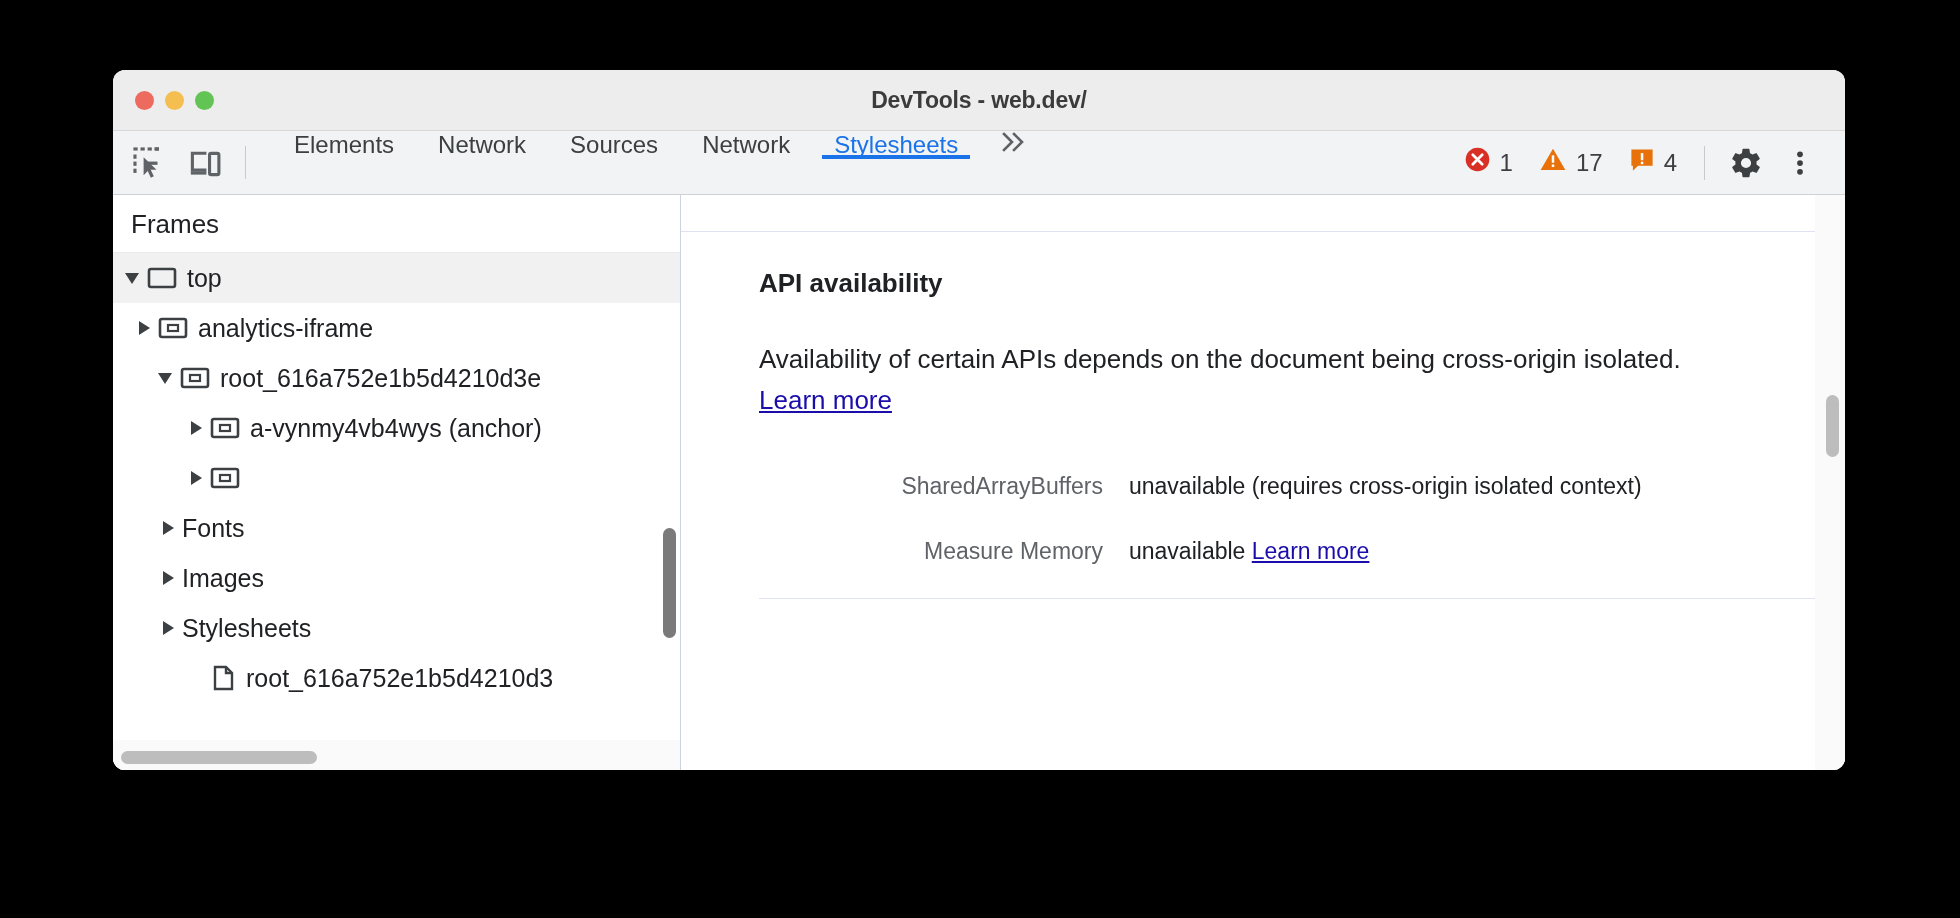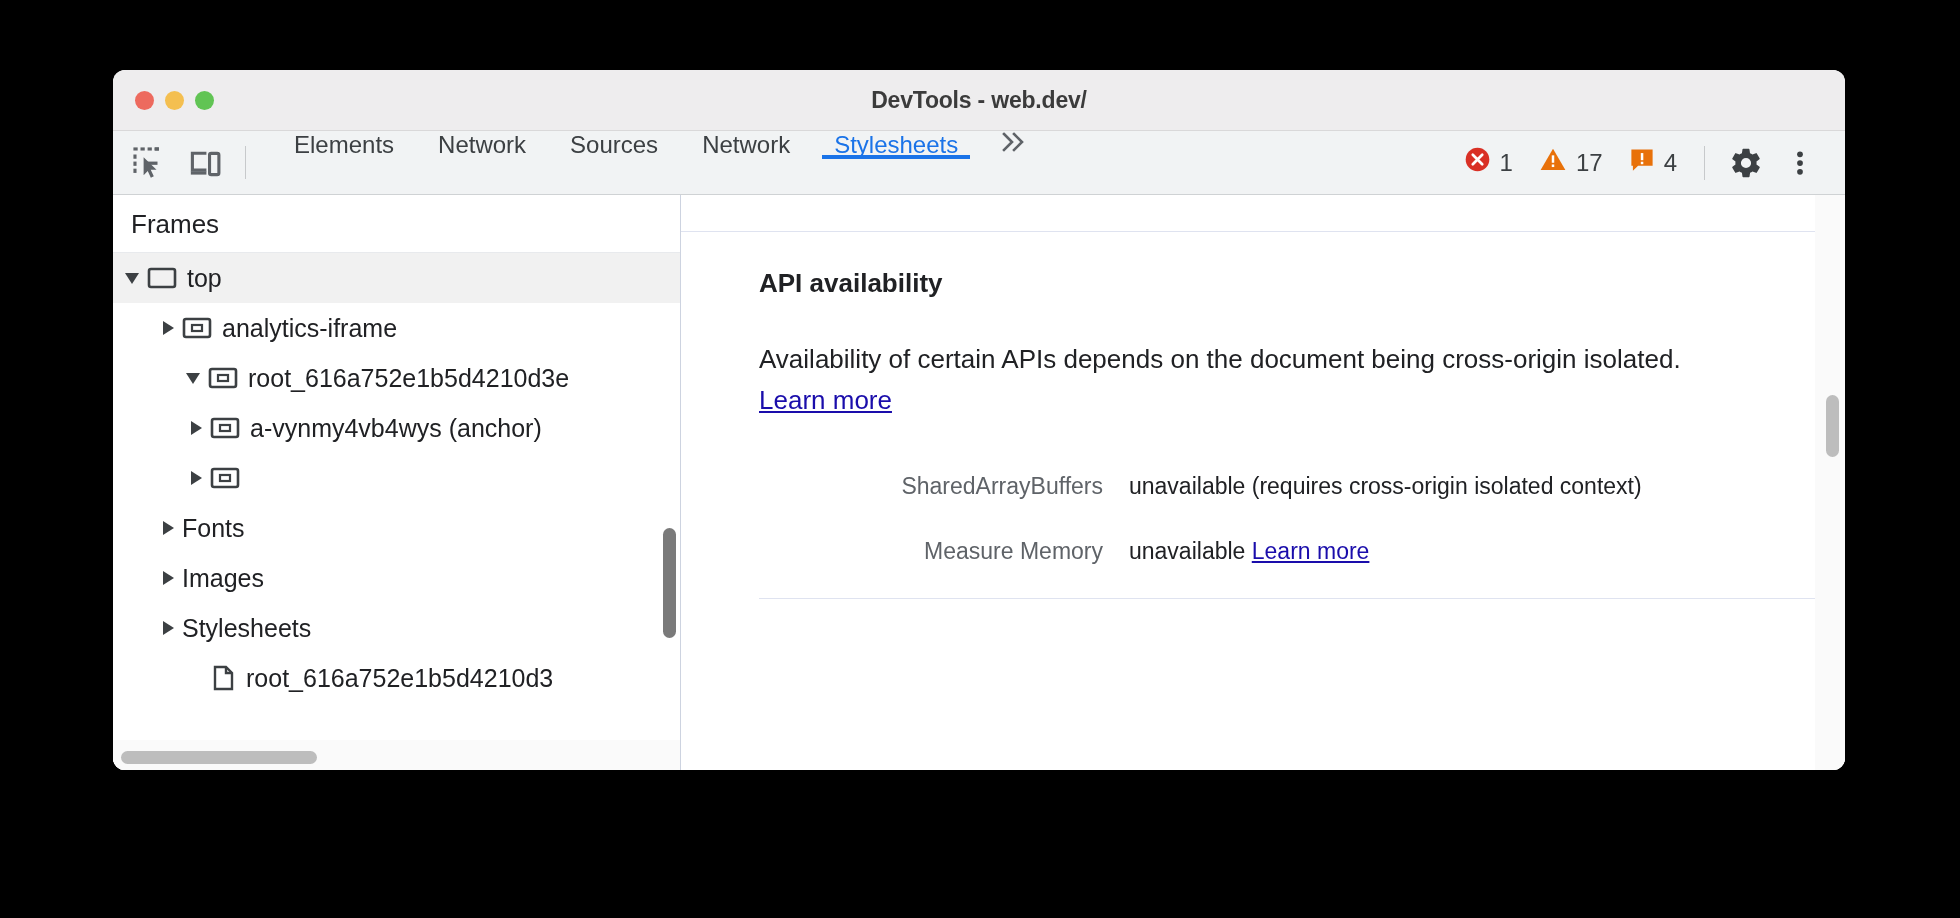--- a/index.html
+++ b/index.html
@@ -465,32 +465,32 @@
           <div class="tree-row selected" style="padding-left:12px">
             <span class="tri open"></span>
             <span class="tree-ico">
               <svg width="30" height="24" viewBox="0 0 30 24">
                 <rect x="2" y="3" width="26" height="18" rx="2" fill="none" stroke="#3c4043" stroke-width="2.6"></rect>
               </svg>
             </span>
             <span class="tree-label">top</span>
           </div>
 
-          <div class="tree-row" style="padding-left:50px">
+          <div class="tree-row" style="padding-left:26px">
             <span class="tri closed"></span>
             <span class="tree-ico">
               <svg width="30" height="24" viewBox="0 0 30 24">
                 <rect x="2" y="3" width="26" height="18" rx="2" fill="none" stroke="#3c4043" stroke-width="2.6"></rect>
                 <rect x="10" y="9" width="10" height="6" fill="none" stroke="#3c4043" stroke-width="2.2"></rect>
               </svg>
             </span>
             <span class="tree-label">analytics-iframe</span>
           </div>
 
-          <div class="tree-row" style="padding-left:73px">
+          <div class="tree-row" style="padding-left:45px">
             <span class="tri open"></span>
             <span class="tree-ico">
               <svg width="30" height="24" viewBox="0 0 30 24">
                 <rect x="2" y="3" width="26" height="18" rx="2" fill="none" stroke="#3c4043" stroke-width="2.6"></rect>
                 <rect x="10" y="9" width="10" height="6" fill="none" stroke="#3c4043" stroke-width="2.2"></rect>
               </svg>
             </span>
             <span class="tree-label">root_616a752e1b5d4210d3e</span>
           </div>
 

